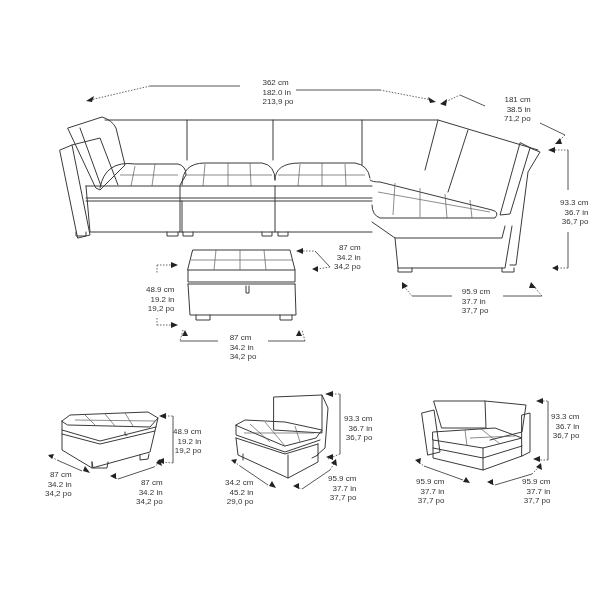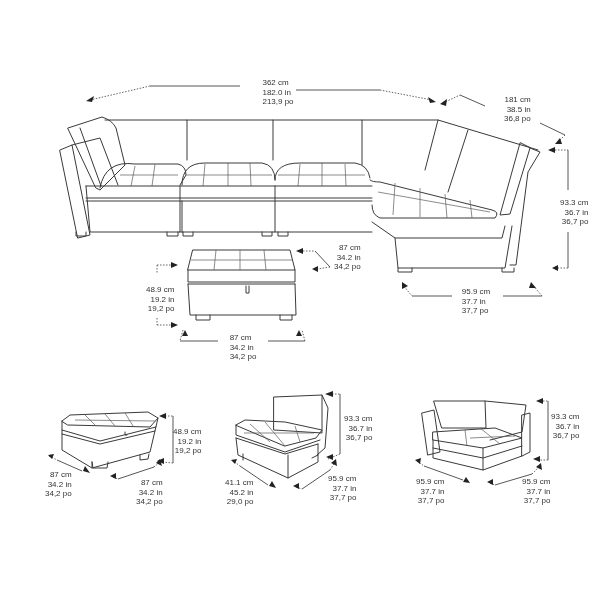--- a/index.html
+++ b/index.html
@@ -175,21 +175,21 @@
 
 
 <div class="dim c" style="left:278px;top:78px;transform:translateX(-50%);">
   <span>362 cm</span>
       <span>182.0 in</span>
       <span>213,9 po</span>
 </div>
 <div class="dim l" style="left:504px;top:95px;">
   <span>181 cm</span>
       <span>38.5 in</span>
-      <span>36,8 po</span>
+      <span>71,2 po</span>
 </div>
 <div class="dim l" style="left:560px;top:198px;">
   <span>93.3 cm</span>
       <span>36.7 in</span>
       <span>36,7 po</span>
 </div>
 <div class="dim c" style="left:476px;top:287px;transform:translateX(-50%);">
   <span>95.9 cm</span>
       <span>37.7 in</span>
       <span>37,7 po</span>
@@ -226,21 +226,21 @@
       <span>34.2 in</span>
       <span>34,2 po</span>
 </div>
 
 <div class="dim l" style="left:344px;top:414px;">
   <span>93.3 cm</span>
       <span>36.7 in</span>
       <span>36,7 po</span>
 </div>
 <div class="dim l" style="left:225px;top:478px;">
-  <span>41.1 cm</span>
+  <span>34.2 cm</span>
       <span>45.2 in</span>
       <span>29,0 po</span>
 </div>
 <div class="dim l" style="left:328px;top:474px;">
   <span>95.9 cm</span>
       <span>37.7 in</span>
       <span>37,7 po</span>
 </div>
 
 <div class="dim l" style="left:551px;top:412px;">

